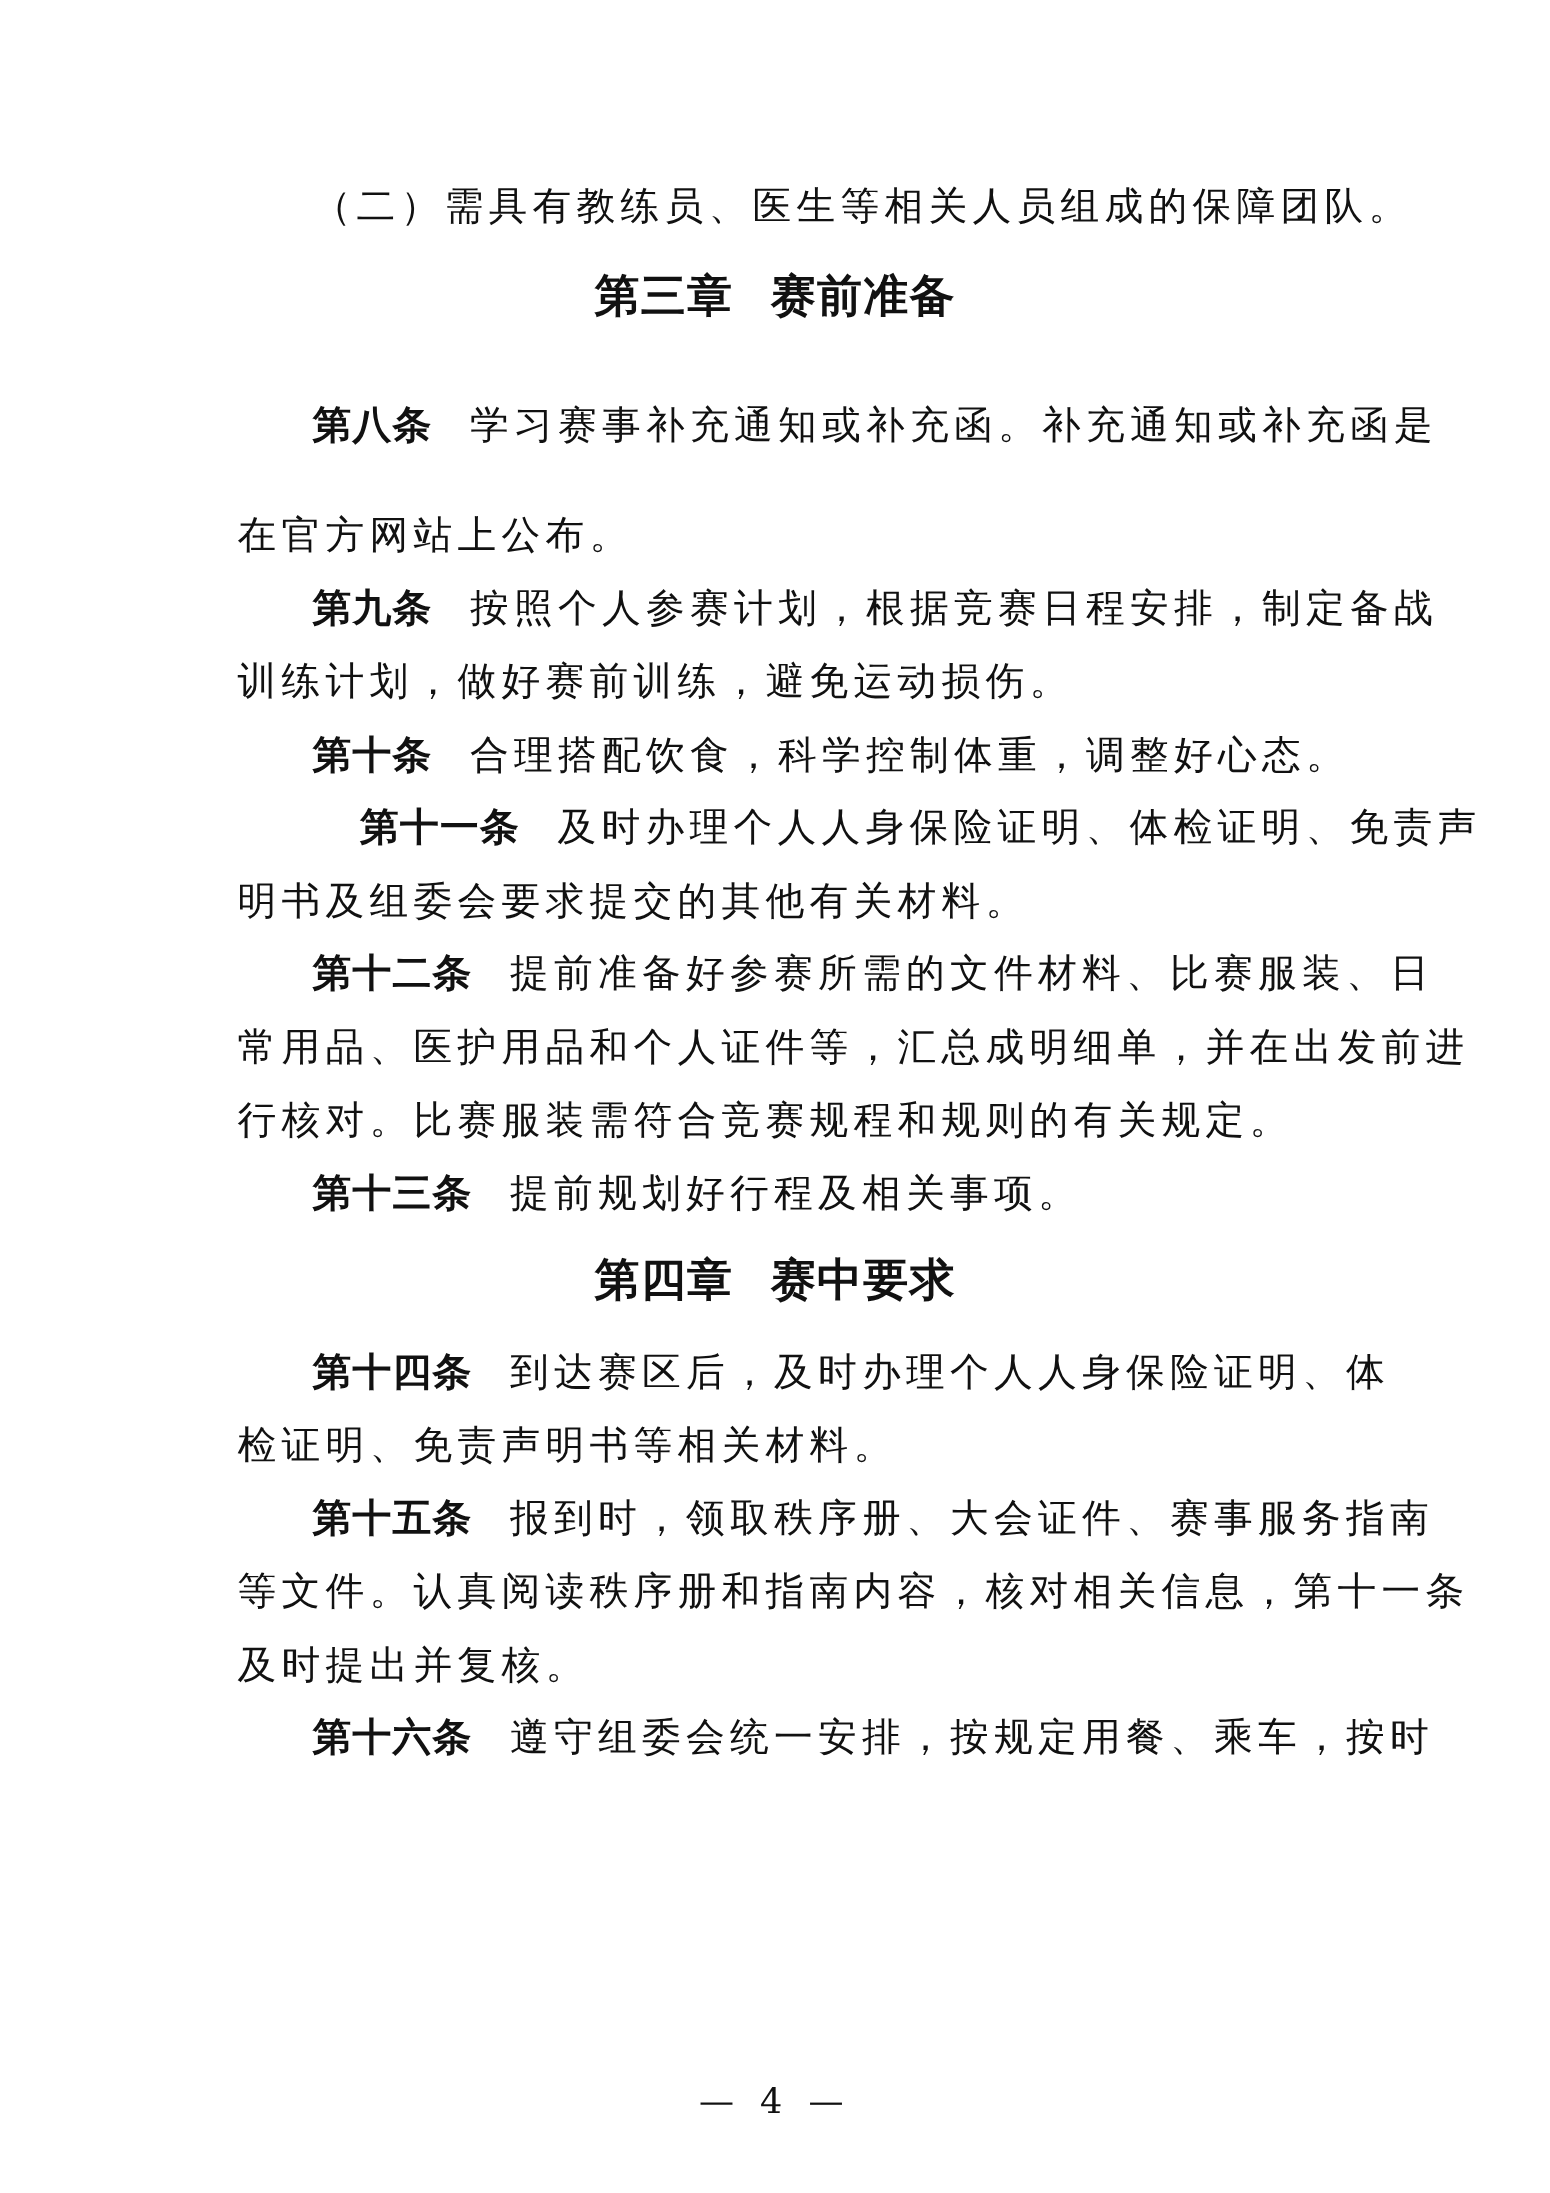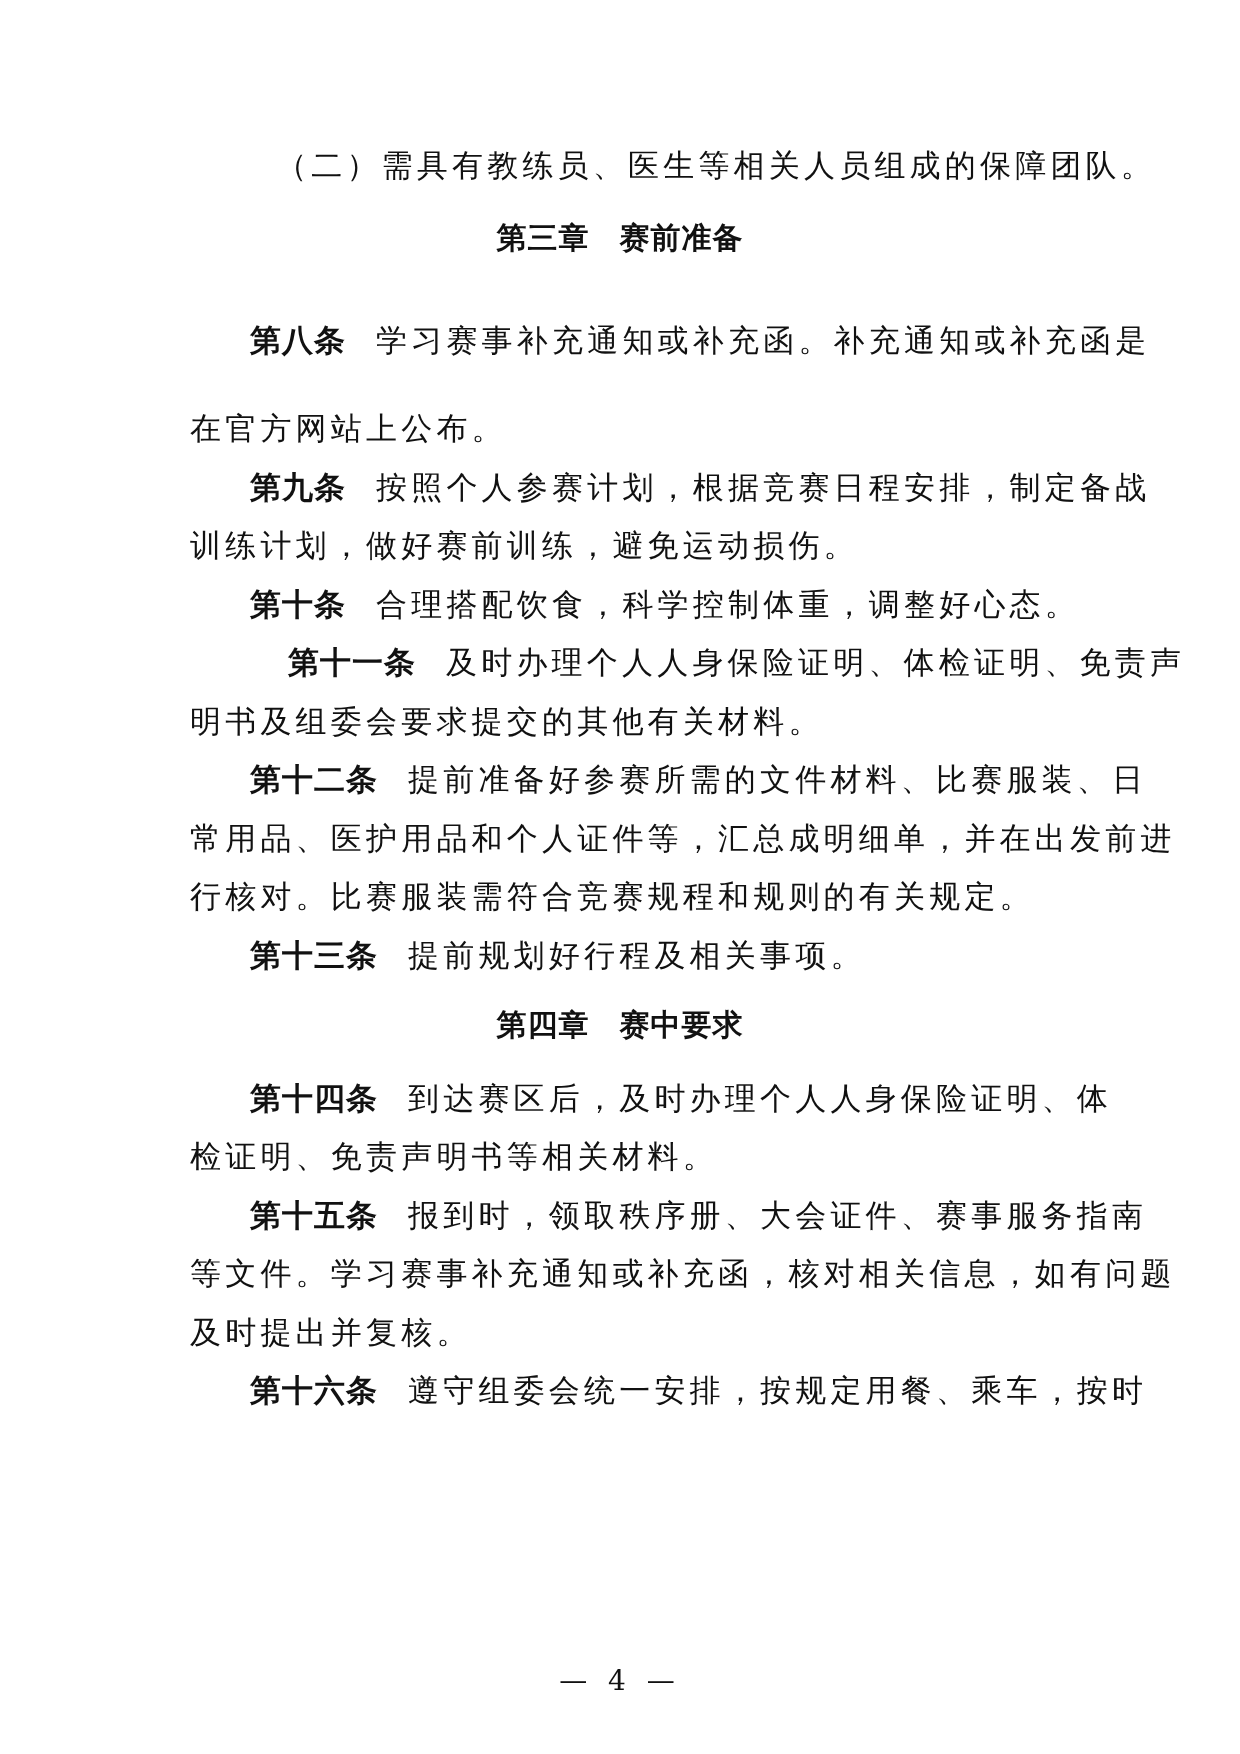--- a/index.html
+++ b/index.html
@@ -32,21 +32,21 @@
       letter-spacing: 4.2px;
     }
     .indent { left: 250px; width: 800px; }
     .heading {
       position: absolute;
       left: 0;
       width: 1240px;
       text-align: center;
       font-family: "DejaVu Sans", "Liberation Sans", sans-serif;
       font-weight: bold;
-      font-size: 30px;
+      font-size: 36px;
       line-height: 40px;
       letter-spacing: 1px;
     }
     .heading .gap { display: inline-block; width: 30px; }
     .art {
       font-family: "DejaVu Sans", "Liberation Sans", sans-serif;
       font-weight: bold;
       letter-spacing: 1px;
       margin-right: 30px;
     }
@@ -60,21 +60,21 @@
       font-size: 28px;
       line-height: 36px;
       letter-spacing: 6px;
     }
   </style>
 </head>
 <body>
 
 <div class="page">
 
-  <div class="line indent" style="top:145px;margin-left:26px;">（二）需具有教练员、医生等相关人员组成的保障团队。</div>
+  <div class="line indent" style="top:145px;">（二）需具有教练员、医生等相关人员组成的保障团队。</div>
 
   <div class="heading" style="top:218px;">
     <span>第三章</span><span class="gap"></span><span>赛前准备</span>
   </div>
 
   <div class="line indent" style="top:306px;margin-top:14px;">
     <span class="art">第八条</span><span class="para-text">学习赛事补充通知或补充函。补充通知或补充函是</span>
   </div>
   <div class="line" style="top:408px;">在官方网站上公布。</div>
 
@@ -107,21 +107,21 @@
   </div>
 
   <div class="line indent" style="top:1078px;">
     <span class="art">第十四条</span><span class="para-text">到达赛区后，及时办理个人人身保险证明、体</span>
   </div>
   <div class="line" style="top:1136px;">检证明、免责声明书等相关材料。</div>
 
   <div class="line indent" style="top:1195px;">
     <span class="art">第十五条</span><span class="para-text">报到时，领取秩序册、大会证件、赛事服务指南</span>
   </div>
-  <div class="line" style="top:1253px;">等文件。学习赛事补充通知或补充函，核对相关信息，如有问题</div>
+  <div class="line" style="top:1253px;">等文件。认真阅读秩序册和指南内容，核对相关信息，第十一条</div>
   <div class="line" style="top:1312px;">及时提出并复核。</div>
 
   <div class="line indent" style="top:1370px;">
     <span class="art">第十六条</span><span class="para-text">遵守组委会统一安排，按规定用餐、乘车，按时</span>
   </div>
 
   <div class="page-number">— 4 —</div>
 
 </div>
 

